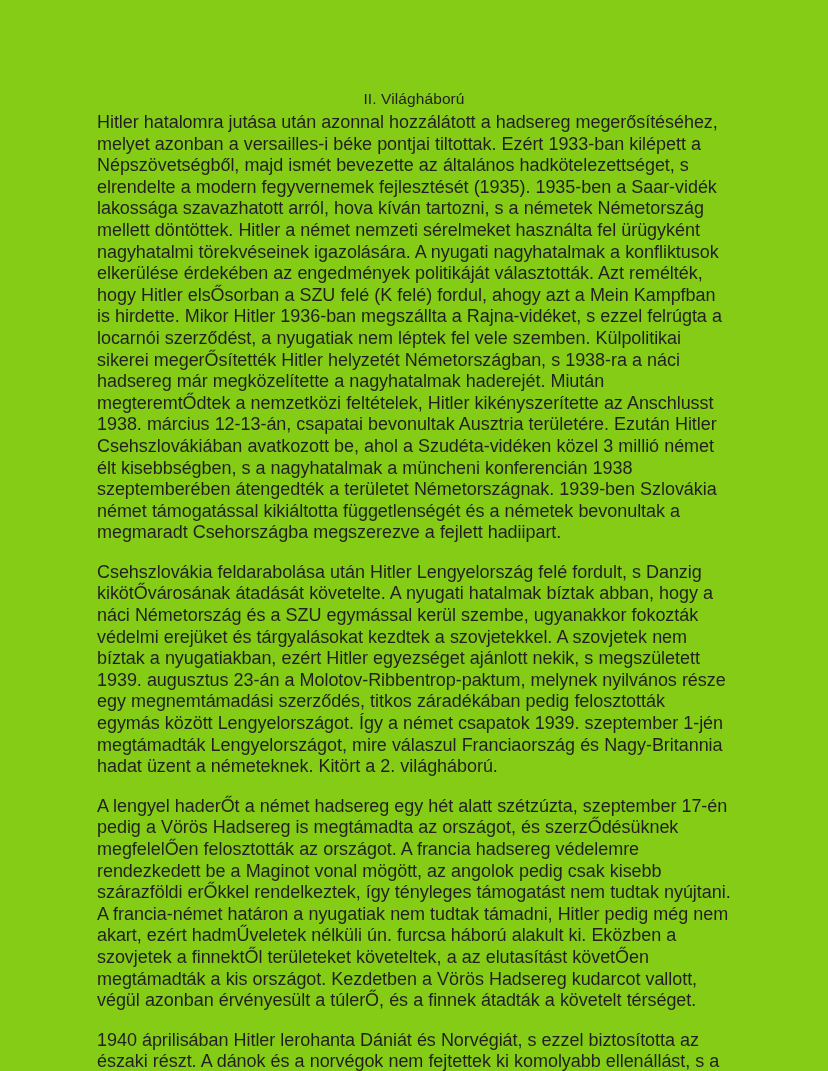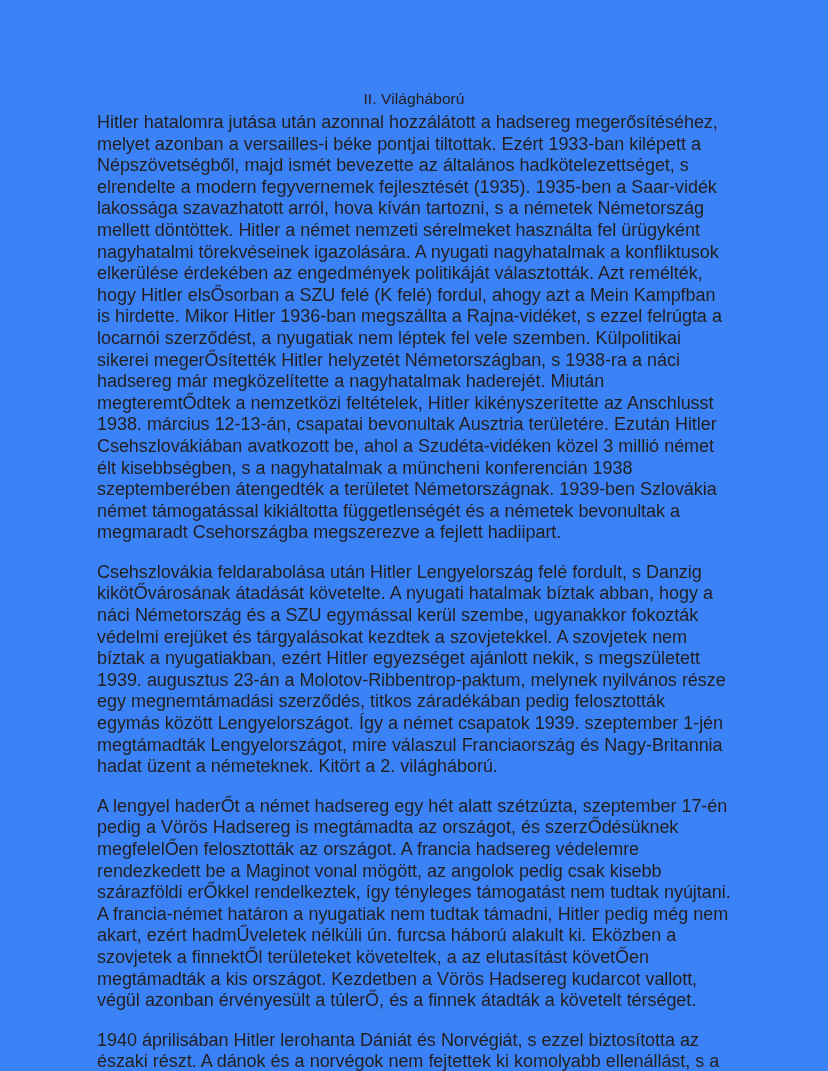--- a/index.html
+++ b/index.html
@@ -8,21 +8,21 @@
     background: #ffffff;
   }
   body {
     font-family: "Liberation Sans", "DejaVu Sans", sans-serif;
     -webkit-font-smoothing: antialiased;
   }
   .page {
     position: relative;
     width: 828px;
     height: 1071px;
-    background: #3b82f6;
+    background: #84cc16;
     overflow: hidden;
     box-sizing: border-box;
   }
   .content {
     position: absolute;
     left: 97px;
     top: 88px;
     width: 634px;
   }
   .doc-title {

